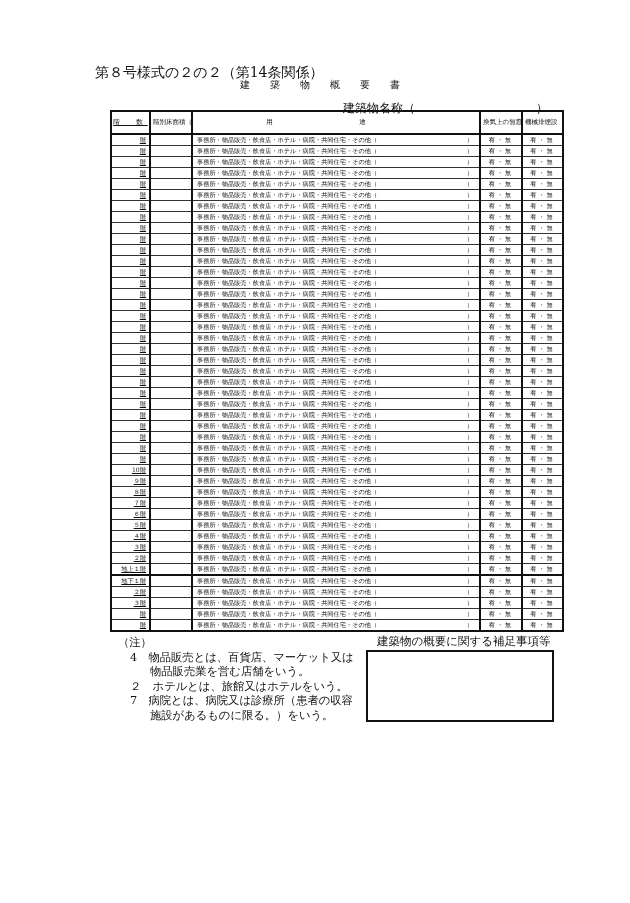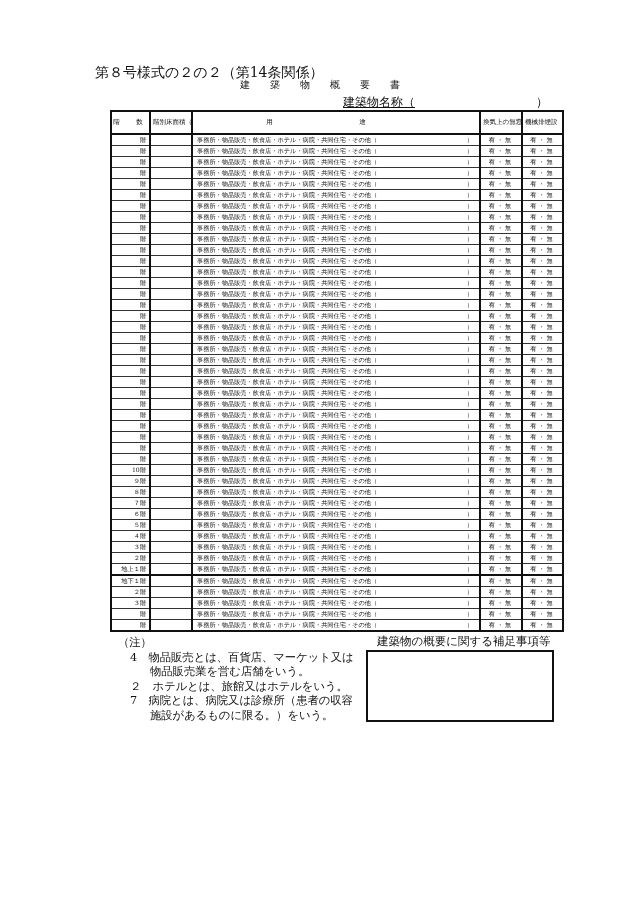--- a/index.html
+++ b/index.html
@@ -1,28 +1,28 @@
 <!DOCTYPE html>
 <html><head>
 <meta charset="utf-8">
 <style>
   html, body { margin:0; padding:0; background:#ffffff; }
   body { width:630px; height:903px; position:relative; overflow:hidden;
          font-family:"DejaVu Serif","Liberation Serif",serif; color:#111; }
   .form-id { position:absolute; left:95px; top:64px; font-size:14px; white-space:nowrap; }
   .doc-title { position:absolute; left:240px; top:78px; font-size:10px; letter-spacing:20px; white-space:nowrap; }
-  .bname { position:absolute; left:343px; top:94px; width:210px; font-size:12px; white-space:nowrap;text-decoration:underline; }
+  .bname { position:absolute; left:343px; top:100px; width:210px; font-size:12px; white-space:nowrap; }
   .bname .close { position:absolute; right:5px; top:0; }
 
   table.main { position:absolute; left:110px; top:110px; width:442px; border-collapse:collapse;
                border:2px solid #111; table-layout:fixed; }
   table.main td, table.main th { border:1px solid #333; padding:0; font-weight:normal;
                font-size:6.2px; line-height:10px; height:10px; overflow:hidden; white-space:nowrap; }
   table.main th { height:21px; font-size:6.5px; line-height:9px; border-bottom:2px solid #111; }
-  .c-floor { width:37px; border-right:2px solid #111 !important; text-align:right; padding-right:3px !important; }
+  .c-floor { width:37px; border-right:2px solid #111 !important; text-align:right; padding-right:3px !important;text-decoration:underline; }
   .c-area { width:38px; border-right:2px solid #111 !important; }
   .c-use { width:286px; border-right:2px solid #111 !important; }
   .c-vent { width:38px; border-right:2px solid #111 !important; text-align:center; }
   .c-mech { width:37px; text-align:center; }
   th.c-floor { text-align:center; padding-right:0 !important; letter-spacing:5px; }
   th.c-area { text-align:left; padding-left:2px !important; white-space:normal; }
   th.c-use span { letter-spacing:40px; }
   th.c-vent, th.c-mech { white-space:normal; text-align:left; padding-left:2px !important; }
   td.c-use { padding-left:4px !important; position:relative; }
   td.c-use .paren { position:absolute; right:6px; top:0; }

